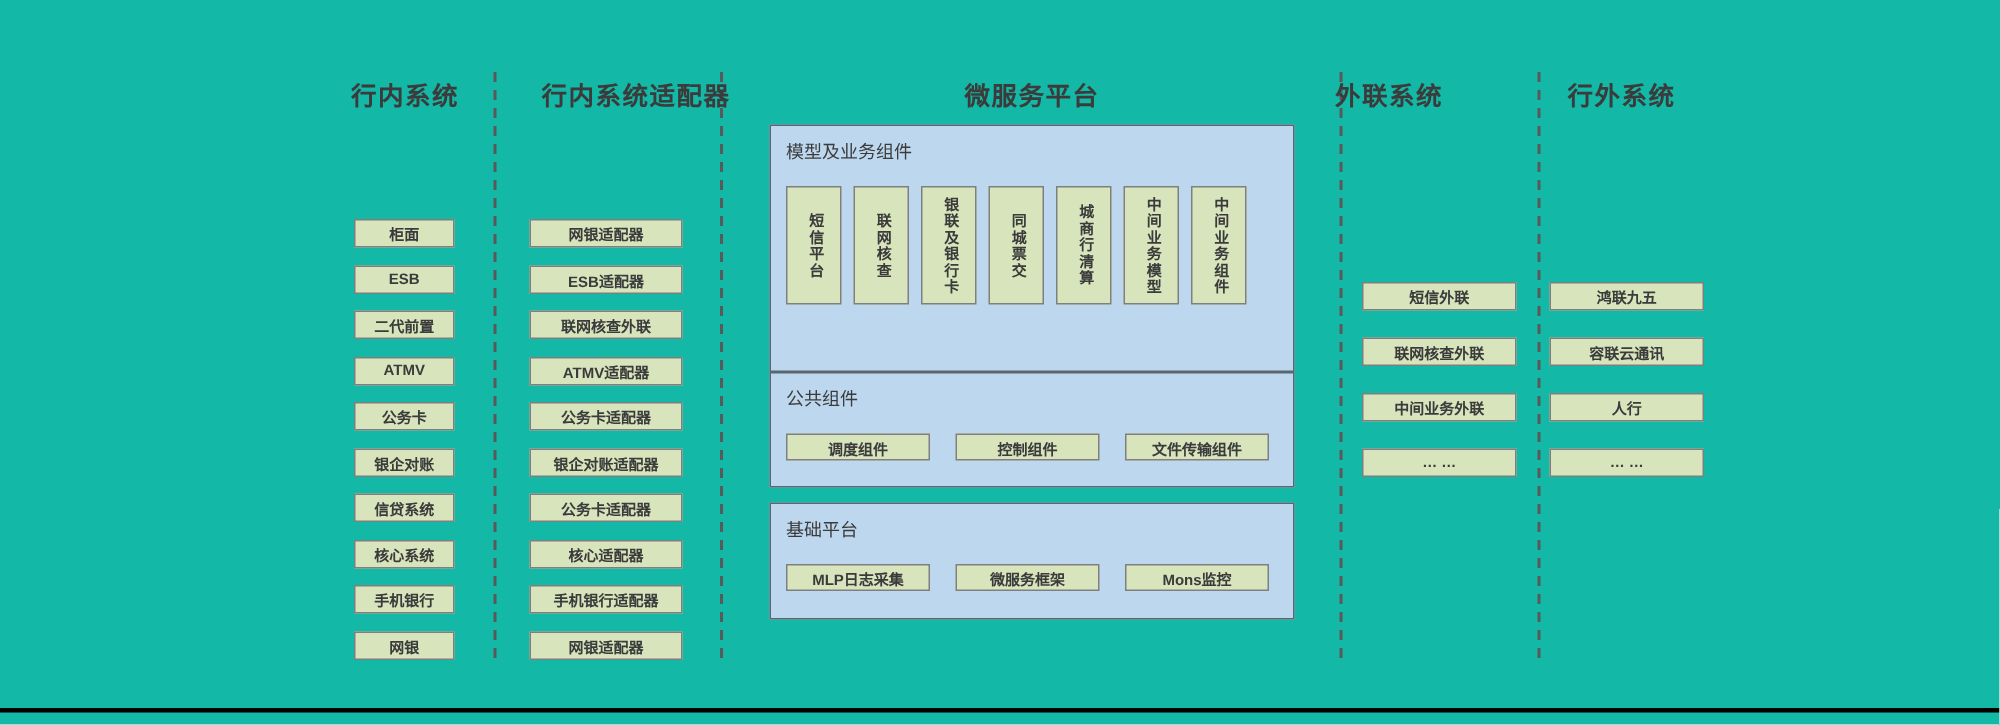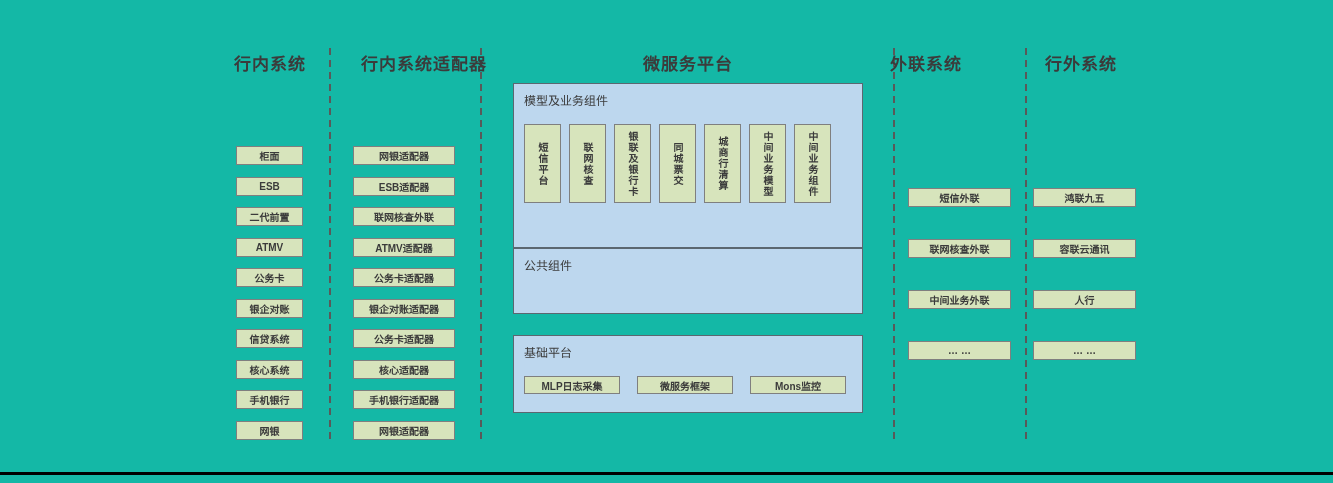--- a/index.html
+++ b/index.html
@@ -37,21 +37,21 @@
     text-align: center;
     color: var(--text, #3b3b3b);
     white-space: nowrap;
   }
   .col-list {
     position: absolute;
     display: flex;
     flex-direction: column;
   }
   .col-list.pitch-30 { gap: 11.5px; margin-top: 39px; }
-  .col-list.pitch-35 { gap: 32px; align-items: flex-end; }
+  .col-list.pitch-35 { gap: 18px; align-items: flex-end; }
   .gbox {
     background: var(--box-fill, #d7e4bc);
     border: 1px solid var(--box-border, #7f7f7f);
     display: flex;
     align-items: center;
     justify-content: center;
     font-size: 10px;
     font-weight: bold;
     color: var(--text, #3b3b3b);
     box-sizing: border-box;
@@ -150,22 +150,28 @@
     <div class="gbox vbox">短信平台</div>
         <div class="gbox vbox">联网核查</div>
         <div class="gbox vbox">银联及银行卡</div>
         <div class="gbox vbox">同城票交</div>
         <div class="gbox vbox">城商行清算</div>
         <div class="gbox vbox">中间业务模型</div>
         <div class="gbox vbox">中间业务组件</div>
       </div>
   </div>
 
-  <div class="panel" style="top:248px;height:66px">
+  <div class="panel" style="top:248px;height:77px">
     <div class="panel-label">公共组件</div>
+    <div class="panel-row horizontal-row">
+
+    <div class="gbox">调度组件</div>
+        <div class="gbox">控制组件</div>
+        <div class="gbox">文件传输组件</div>
+      </div>
   </div>
 
   <div class="panel" style="top:335px;height:78px">
     <div class="panel-label">基础平台</div>
     <div class="panel-row horizontal-row">
 
     <div class="gbox">MLP日志采集</div>
         <div class="gbox">微服务框架</div>
         <div class="gbox">Mons监控</div>
       </div>

